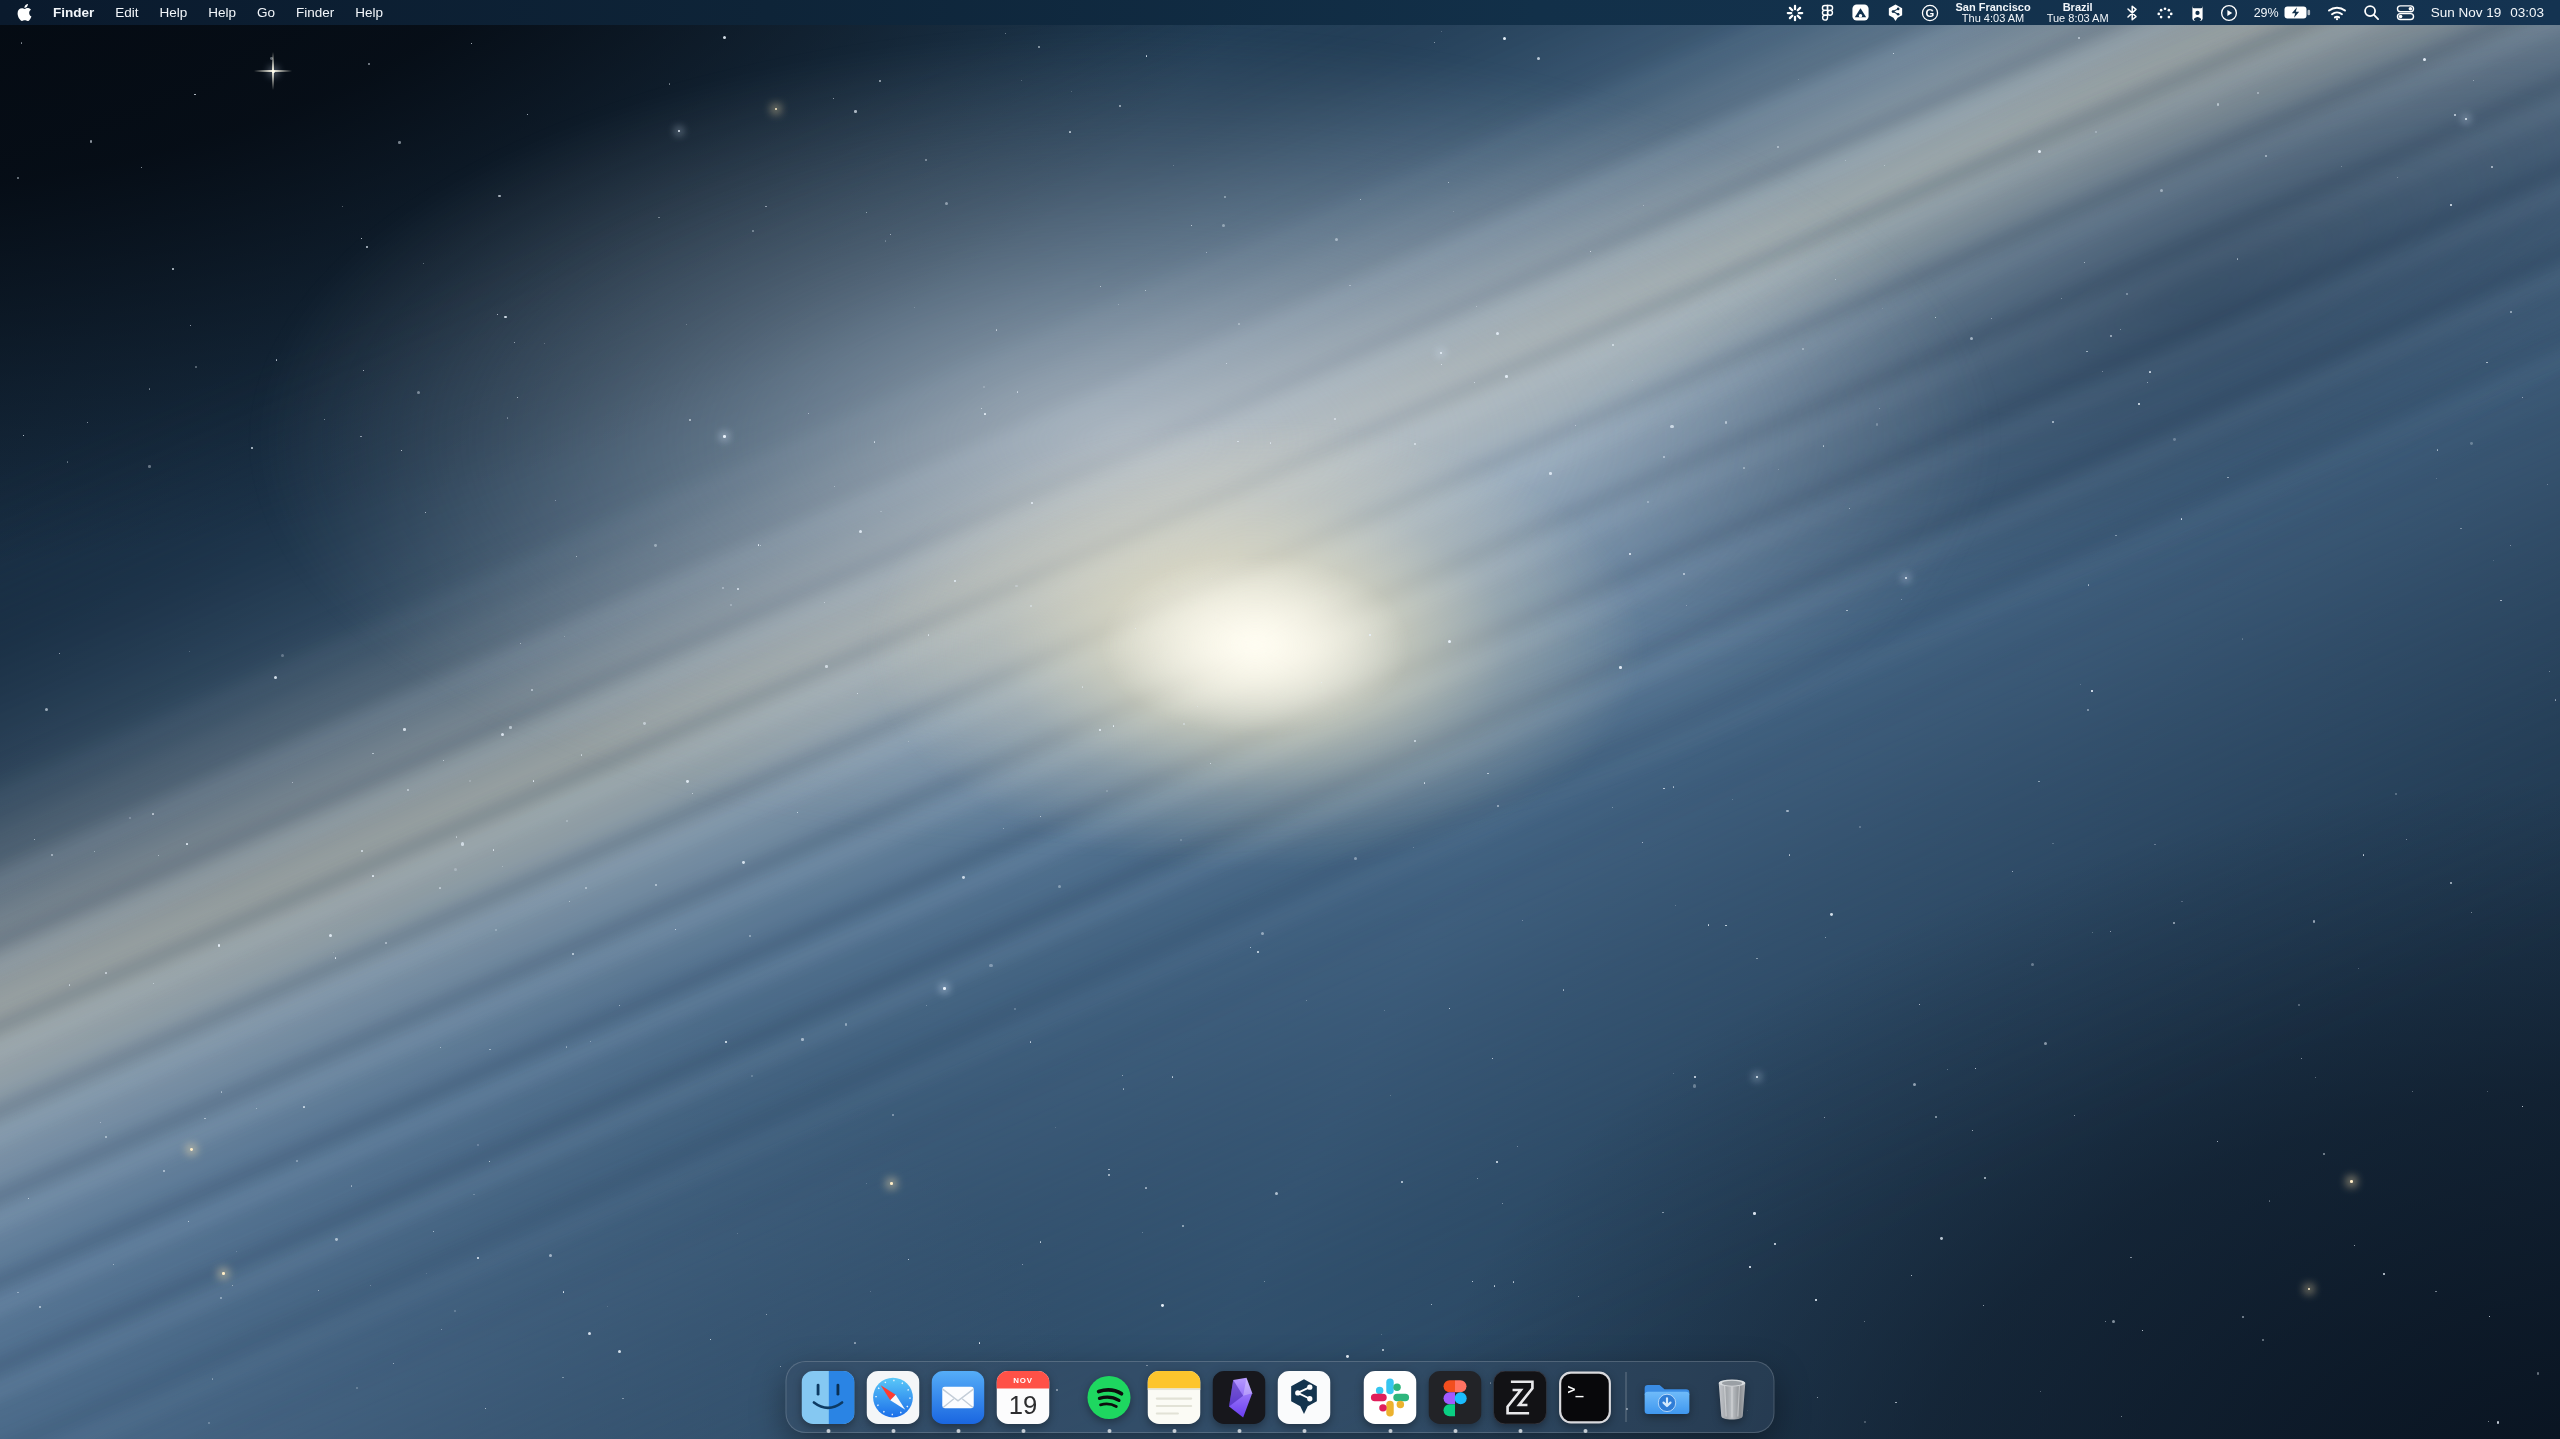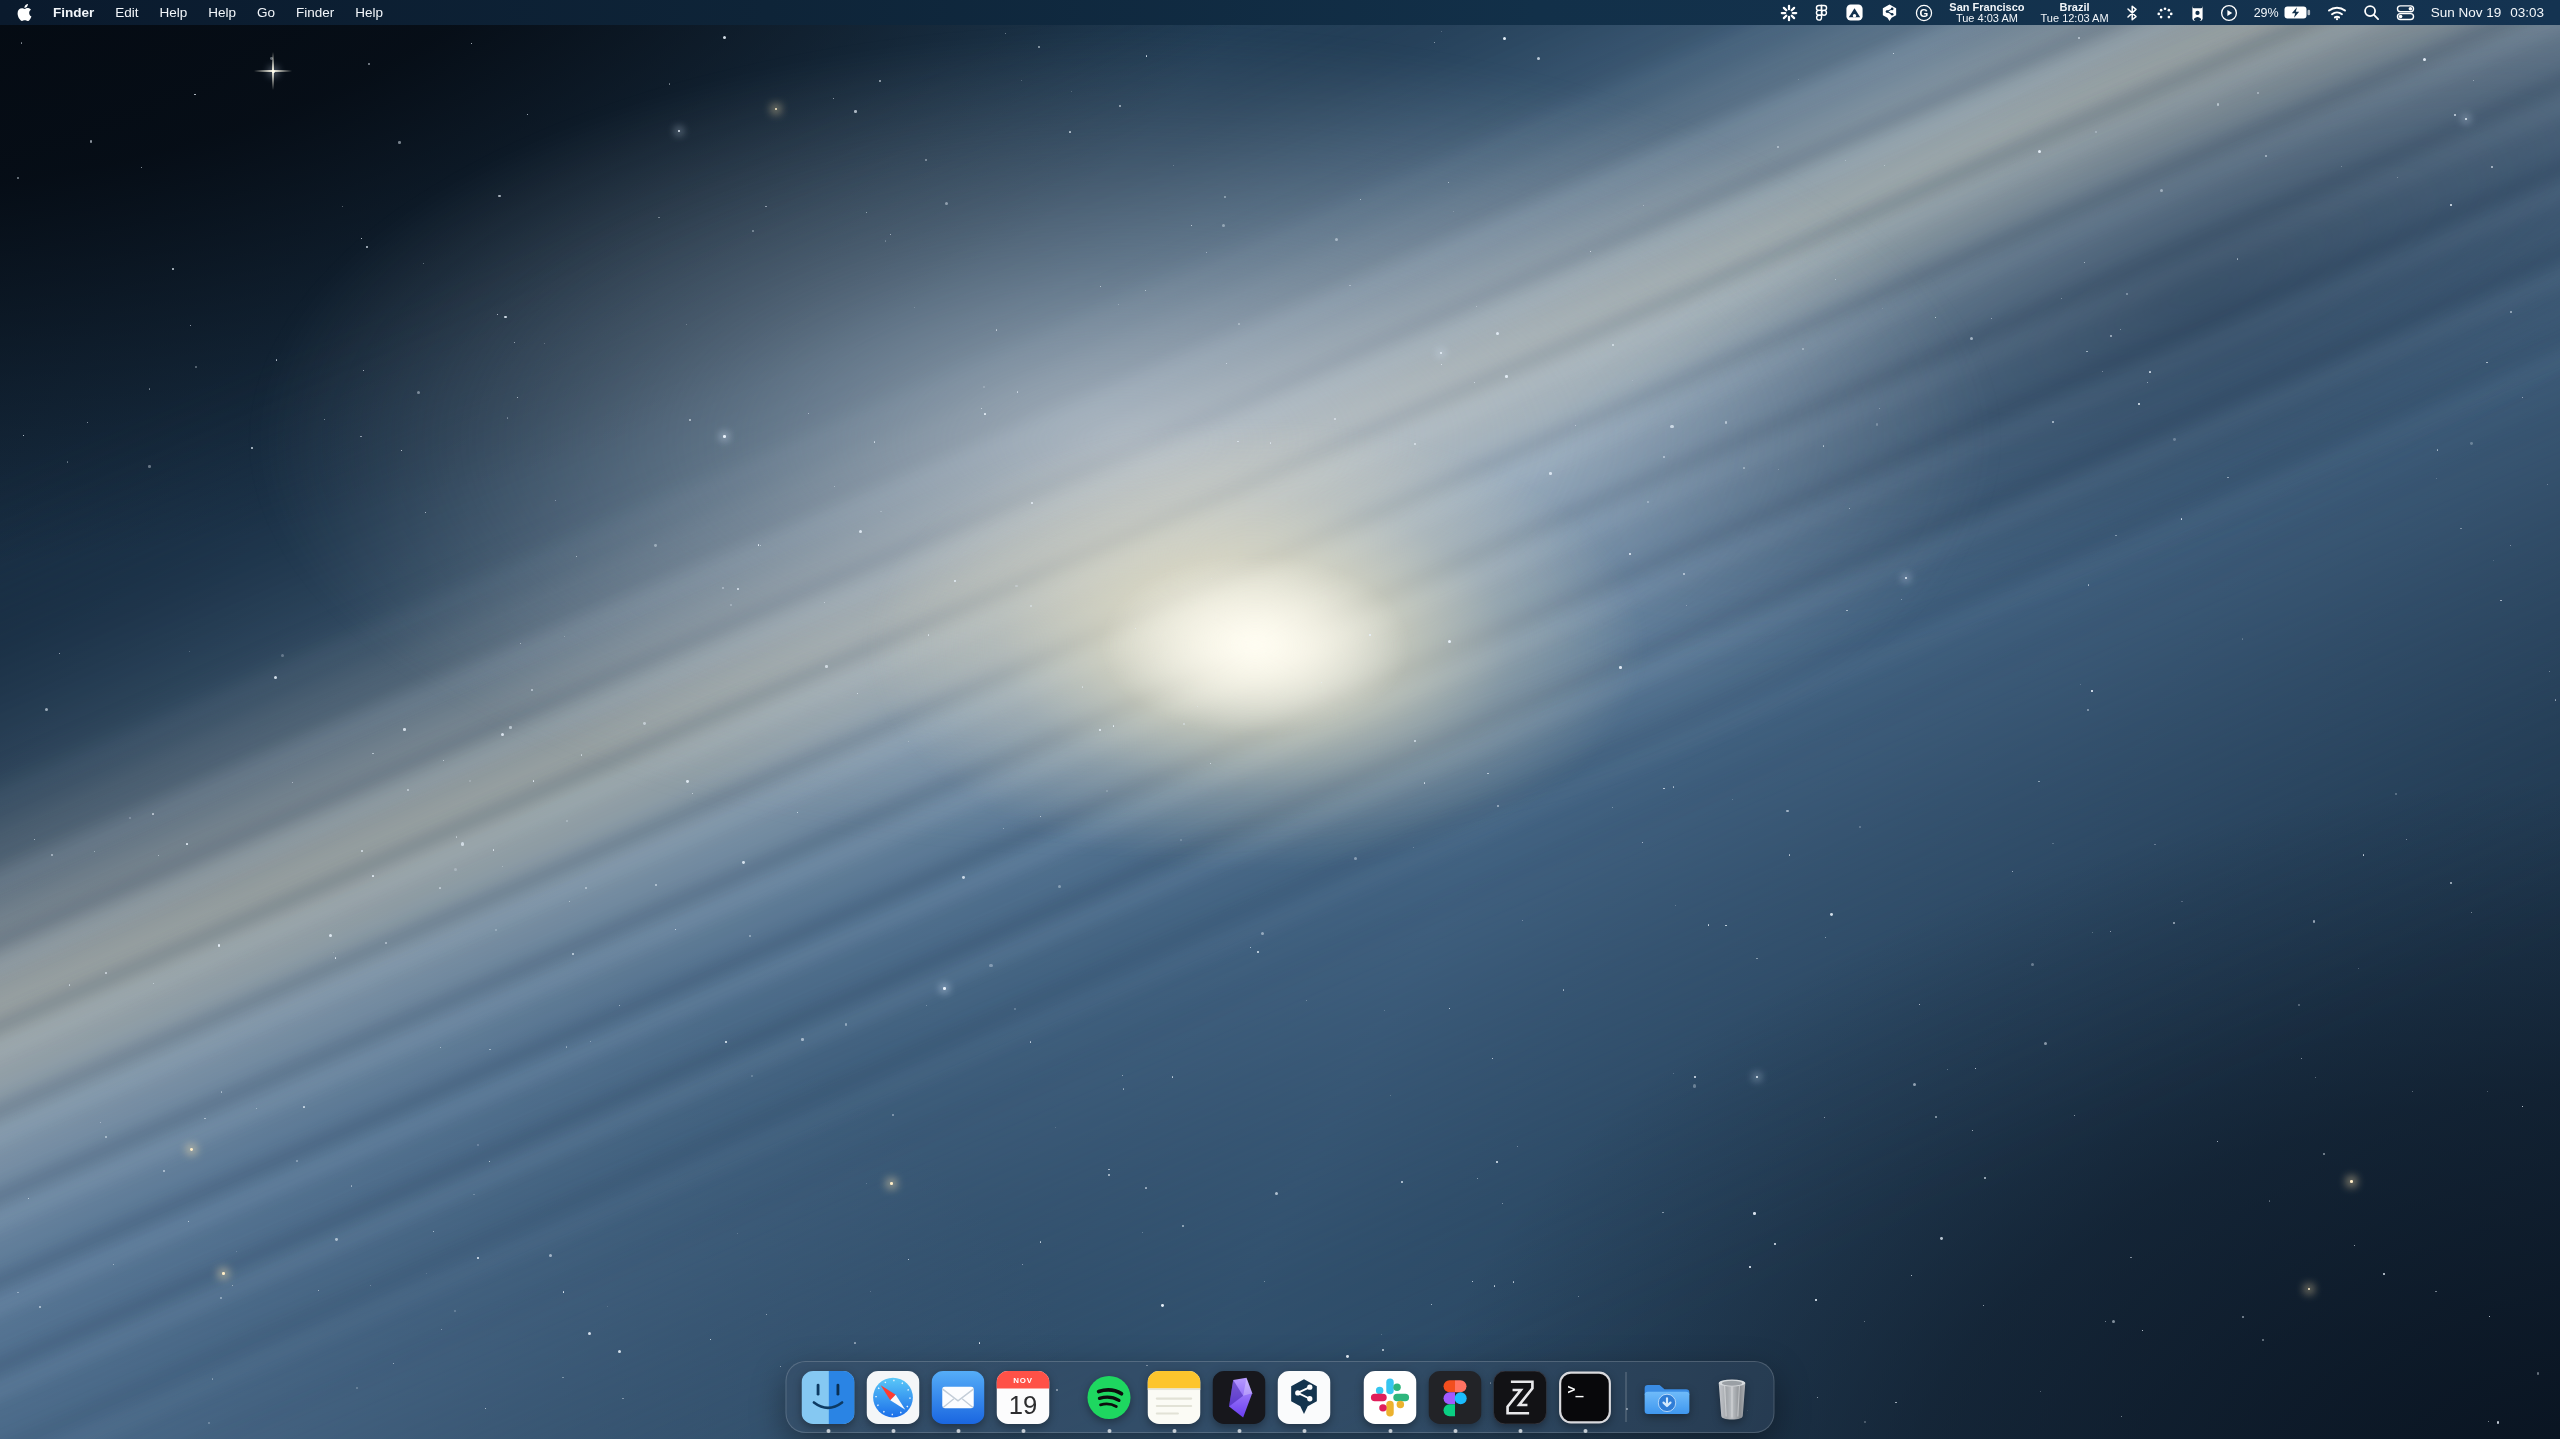--- a/index.html
+++ b/index.html
@@ -651,25 +651,25 @@
       </svg>
     </span>
     <span class="mb-ic">
       <svg width="18" height="18" viewBox="0 0 20 20">
         <circle cx="10" cy="10" r="8.4" fill="none" stroke="#fff" stroke-width="1.4"></circle>
         <text x="10" y="14.4" text-anchor="middle" font-size="12.5" font-weight="bold" fill="#fff" font-family="Liberation Sans, sans-serif">G</text>
       </svg>
     </span>
     <span class="mb-clock">
       <span class="city">San Francisco</span>
-      <span class="ctime">Tue 4:03 AM</span>
+      <span class="ctime">Thu 4:03 AM</span>
     </span>
     <span class="mb-clock">
       <span class="city">Brazil</span>
-      <span class="ctime">Tue 12:03 AM</span>
+      <span class="ctime">Tue 8:03 AM</span>
     </span>
     <span class="mb-ic">
       <svg width="14" height="18" viewBox="0 0 14 18" fill="none" stroke="#fff" stroke-width="1.5" stroke-linejoin="round" stroke-linecap="round">
         <path d="M3 5 L11 12.6 L7.2 15.8 V2.2 L11 5.4 L3 13"></path>
       </svg>
     </span>
     <span class="mb-ic">
       <svg width="20" height="16" viewBox="0 0 22 18" fill="#fff">
         <circle cx="4" cy="10" r="1.5"></circle>
           <circle cx="6.6" cy="5.8" r="1.5"></circle>

